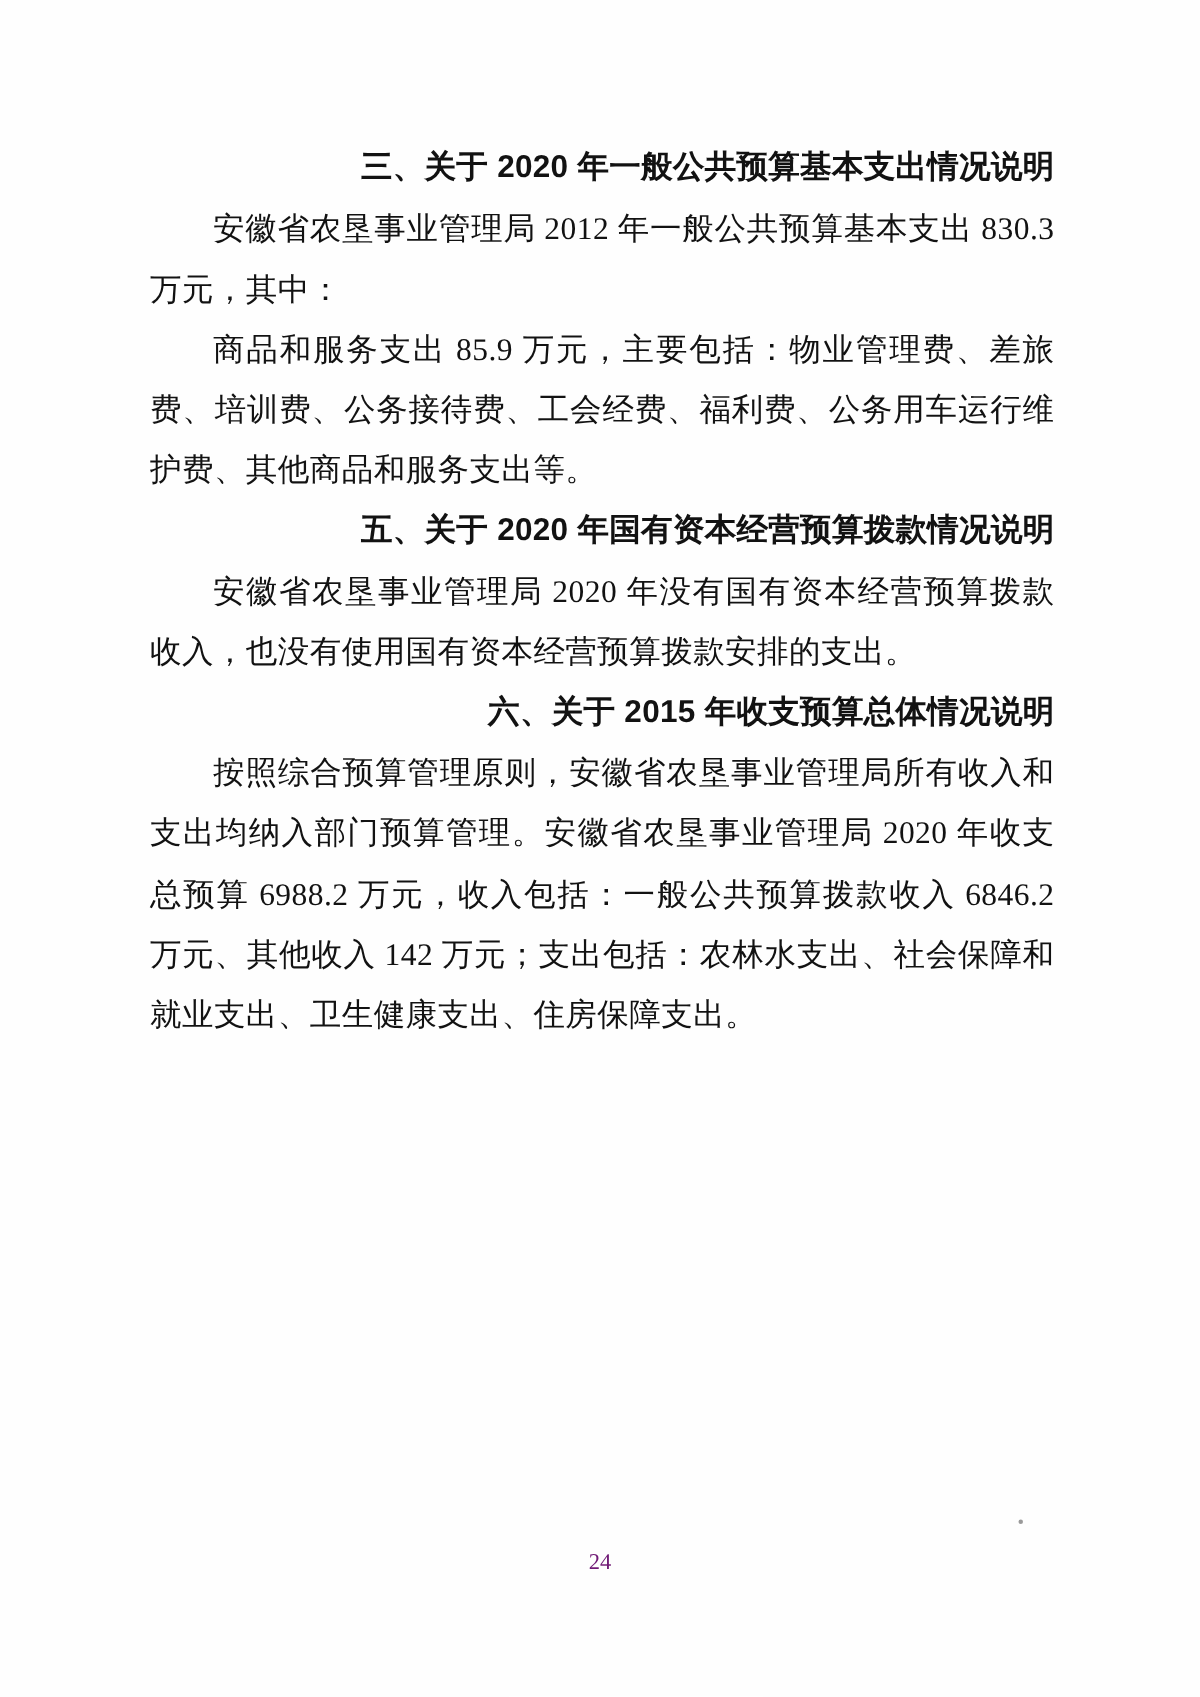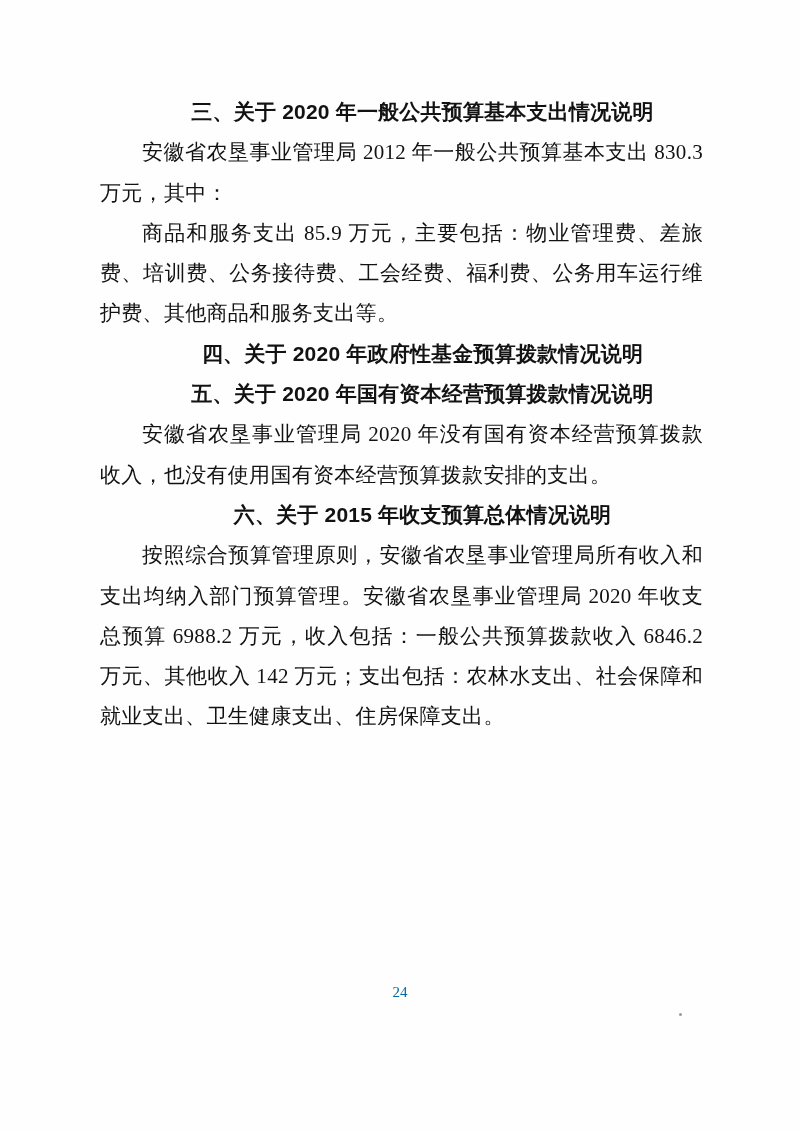--- a/index.html
+++ b/index.html
@@ -26,32 +26,32 @@
     line-height: 40.3px;
     letter-spacing: 0.3px;
     text-indent: 2em;
     text-align: justify;
     text-justify: inter-ideograph;
     word-break: break-all;
   }
   .heading {
     font-family: "Liberation Sans", "DejaVu Sans", sans-serif;
     font-weight: 700;
-    text-align: center;
+    text-align: right;
     letter-spacing: 0.2px;
   }
   .page-footer {
     position: absolute;
-    top: 983px;
+    top: 1033px;
     left: 0;
     width: 100%;
     text-align: center;
     font-size: 15px;
     line-height: 18px;
-    color: #0369a1;
+    color: #701a75;
   }
   .scan-dot {
     position: absolute;
     left: 679px;
     top: 1013px;
     width: 3px;
     height: 3px;
     border-radius: 50%;
     background: #9a9a9a;
   }
@@ -63,21 +63,20 @@
   <div class="content">
 
     <p class="block heading">三、关于 2020 年一般公共预算基本支出情况说明</p>
 
     <p class="block">安徽省农垦事业管理局 2012 年一般公共预算基本支出 830.3 万元，其中：</p>
 
 
     <p class="block">商品和服务支出 85.9 万元，主要包括：物业管理费、差旅费、培训费、公务接待费、工会经费、福利费、公务用车运行维护费、其他商品和服务支出等。</p>
 
 
-    <p class="block heading">四、关于 2020 年政府性基金预算拨款情况说明</p>
 
 
     <p class="block heading">五、关于 2020 年国有资本经营预算拨款情况说明</p>
 
     <p class="block">安徽省农垦事业管理局 2020 年没有国有资本经营预算拨款收入，也没有使用国有资本经营预算拨款安排的支出。</p>
 
     <p class="block heading">六、关于 2015 年收支预算总体情况说明</p>
 
     <p class="block">按照综合预算管理原则，安徽省农垦事业管理局所有收入和支出均纳入部门预算管理。安徽省农垦事业管理局 2020 年收支总预算 6988.2 万元，收入包括：一般公共预算拨款收入 6846.2 万元、其他收入 142 万元；支出包括：农林水支出、社会保障和就业支出、卫生健康支出、住房保障支出。</p>
 

